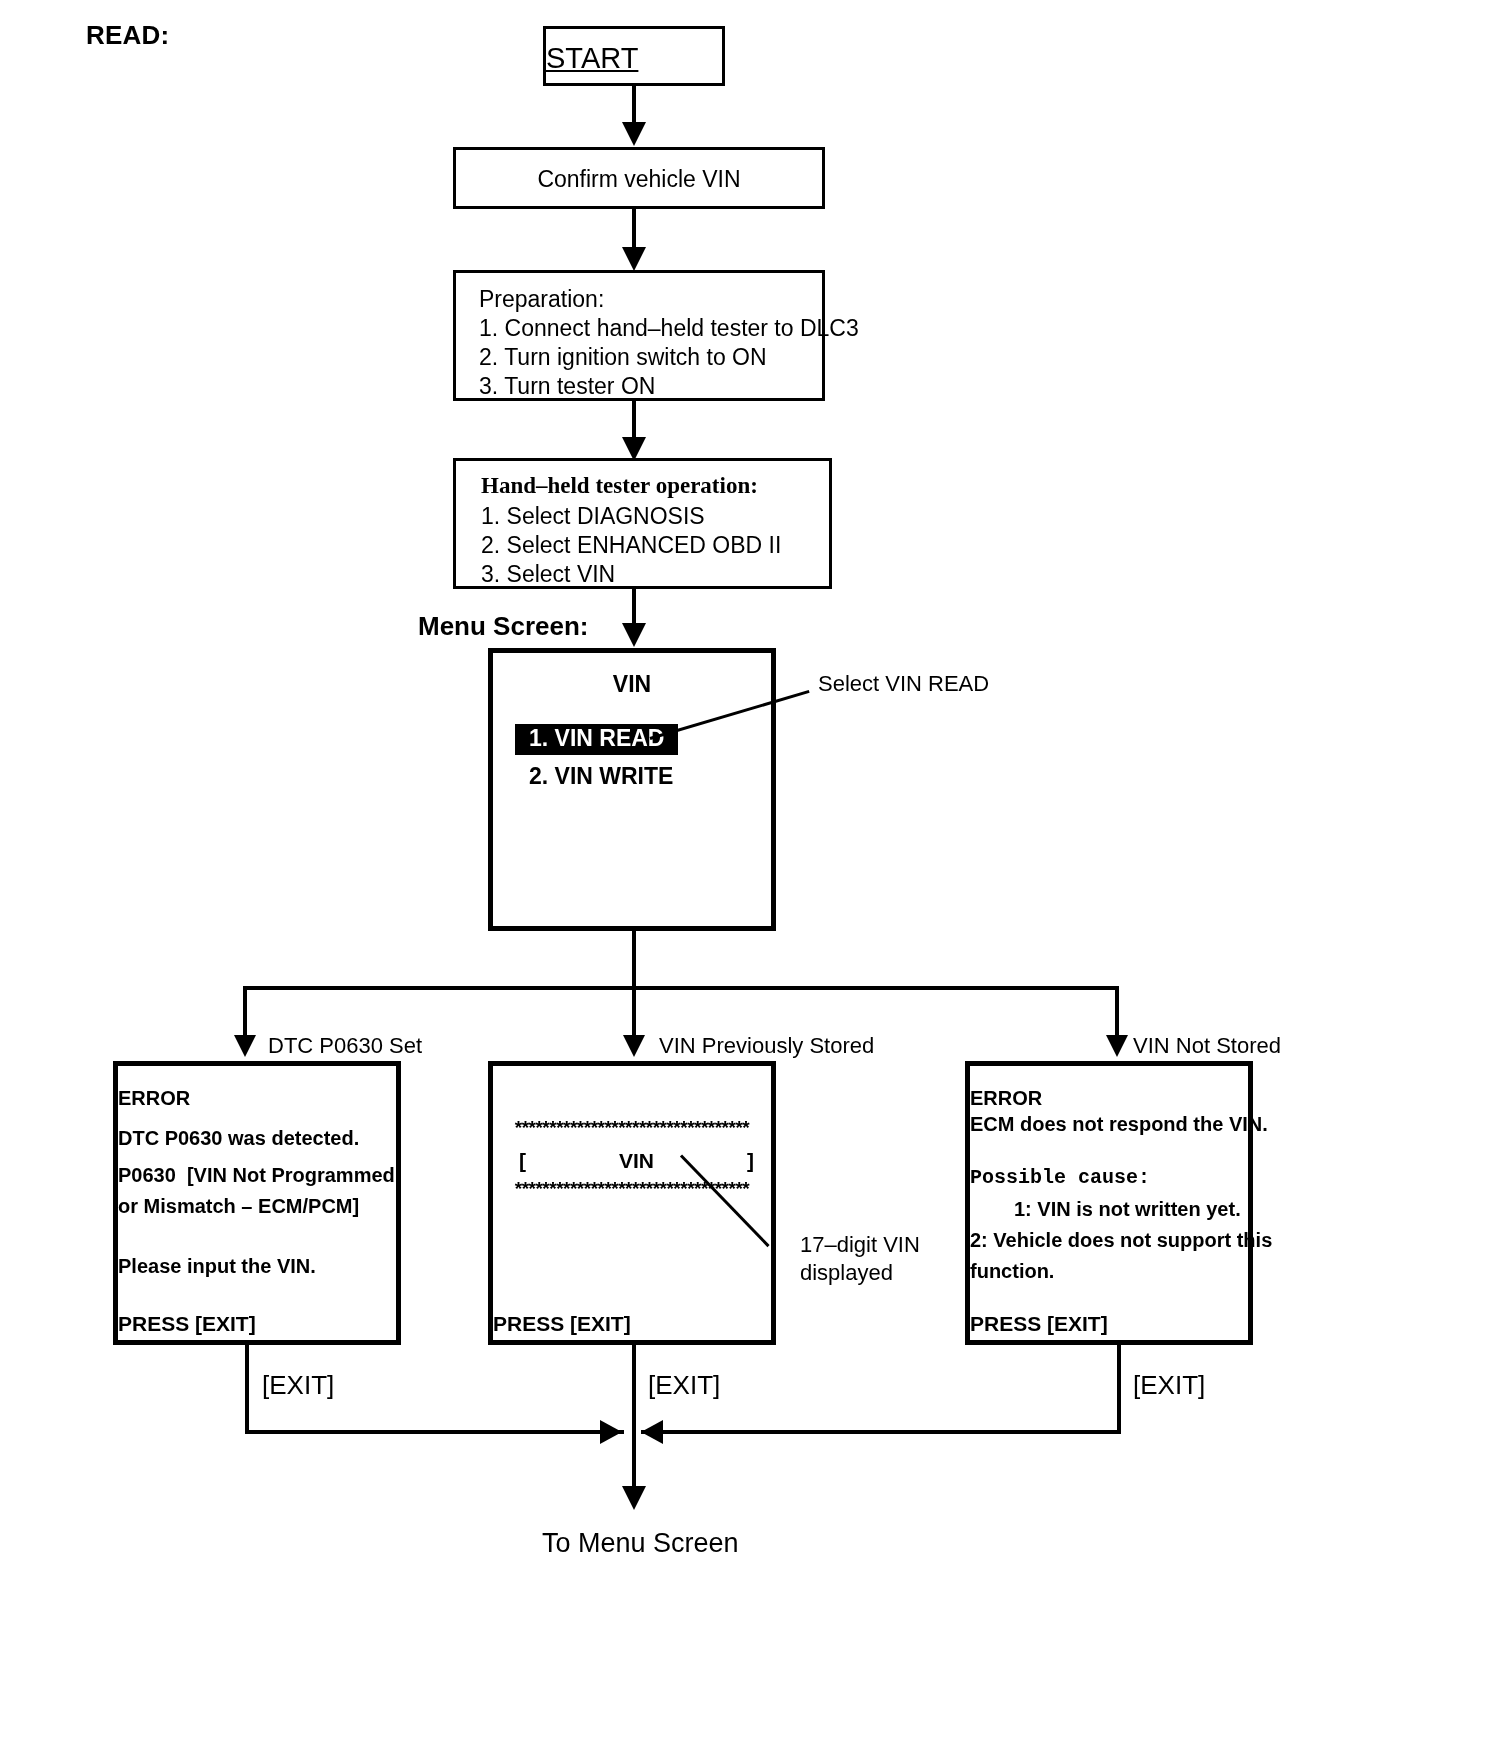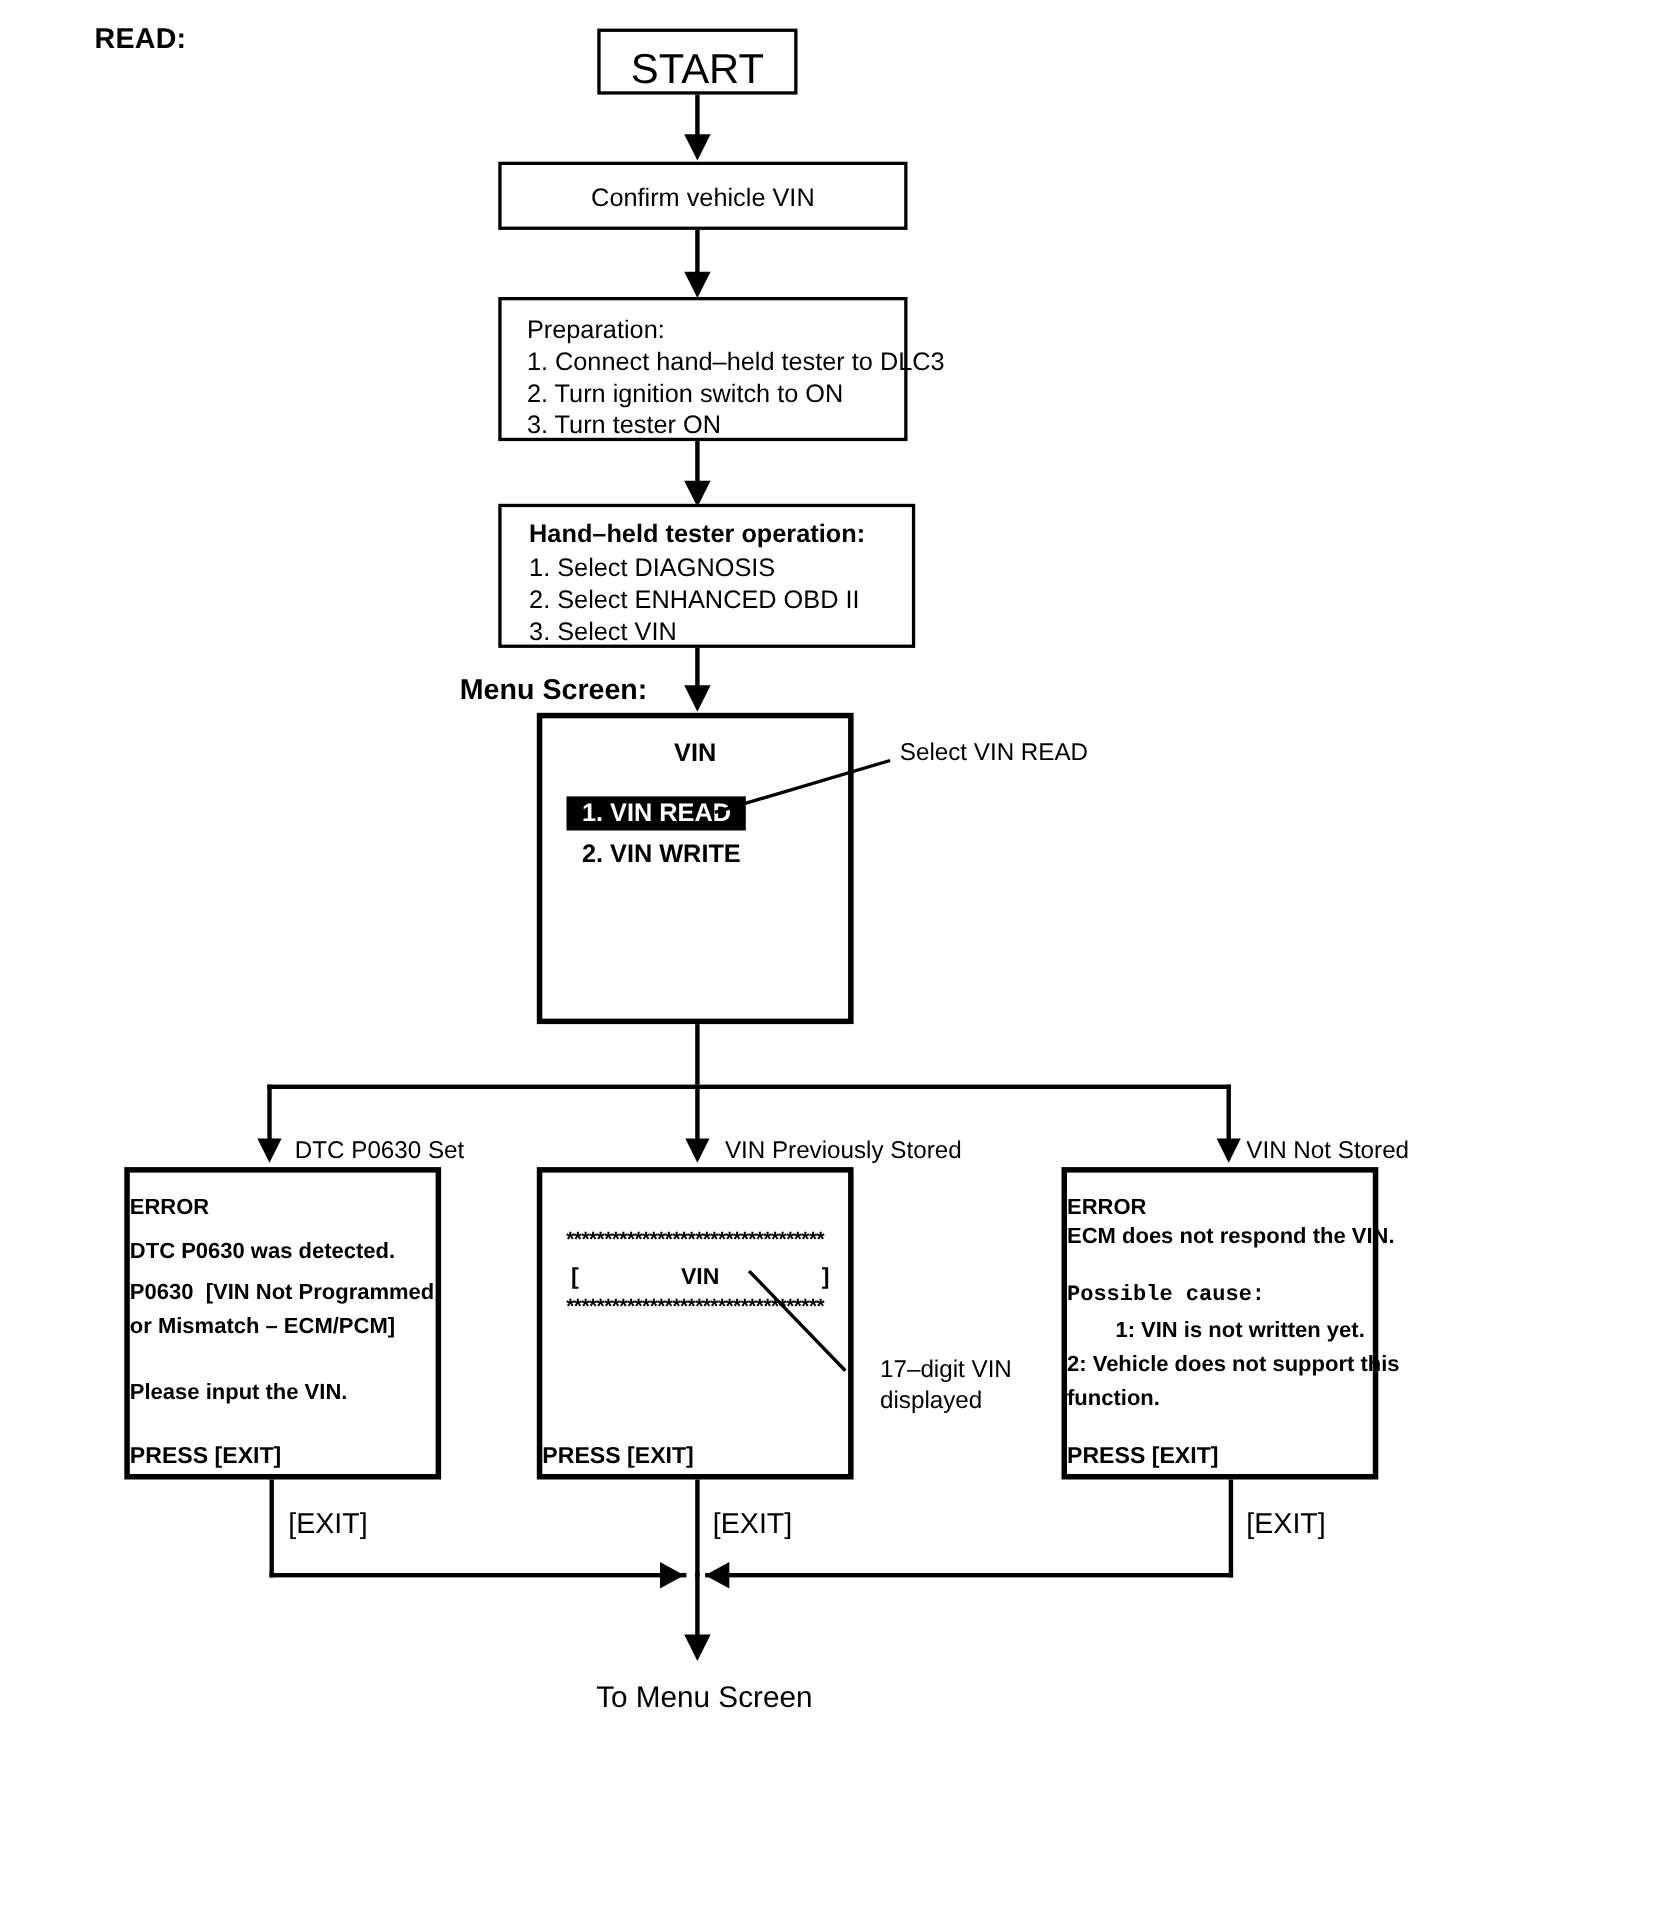--- a/index.html
+++ b/index.html
@@ -67,21 +67,21 @@
     background: #000;
     transform-origin: 0 50%;
   }
 
   
   .t { position: absolute; white-space: pre; line-height: 1.0; }
   .read-title {
     font-size: 26px; font-weight: bold; letter-spacing: .2px;
   }
   .start-txt {
-    font-size: 38px; text-align: center; width: 100%;
+    font-size: 29px; text-align: left; width: 100%; text-decoration: underline;
   }
   .plain { font-size: 23px; }
   .plain-b { font-size: 23px; font-weight: bold; }
   .section-lbl { font-size: 26px; font-weight: bold; }
   .branch-lbl { font-size: 22px; }
   .annot { font-size: 22px; }
   .scr-title { font-size: 23px; font-weight: bold; }
   .scr-item { font-size: 23px; font-weight: bold; }
   .scr-item.sel {
     background: #000; color: #fff;
@@ -121,21 +121,21 @@
 <div class="box" style="left:453px; top:270px; width:372px; height:131px;">
   <div class="t plain" style="left:23px; top:15px;">Preparation:</div>
   <div class="t plain" style="left:23px; top:44px;">1. Connect hand–held tester to DLC3</div>
   <div class="t plain" style="left:23px; top:73px;">2. Turn ignition switch to ON</div>
   <div class="t plain" style="left:23px; top:102px;">3. Turn tester ON</div>
 </div>
 <div class="vline" style="left:632px; top:401px; height:44px;"></div>
 <div class="arrow-down" style="left:622px; top:437px;"></div>
 
 <div class="box" style="left:453px; top:458px; width:379px; height:131px;">
-  <div class="t plain-b" style="left:25px; top:13px;">Hand–held tester operation:</div>
+  <div class="t plain-b" style="left:25px; top:13px;font-family:Liberation Serif, serif;">Hand–held tester operation:</div>
   <div class="t plain" style="left:25px; top:44px;">1. Select DIAGNOSIS</div>
   <div class="t plain" style="left:25px; top:73px;">2. Select ENHANCED OBD II</div>
   <div class="t plain" style="left:25px; top:102px;">3. Select VIN</div>
 </div>
 <div class="vline" style="left:632px; top:589px; height:40px;"></div>
 <div class="arrow-down" style="left:622px; top:623px;"></div>
 
 <div class="t section-lbl" style="left:418px; top:613px;">Menu Screen:</div>
 
 <div class="box thick" style="left:488px; top:648px; width:288px; height:283px;">

